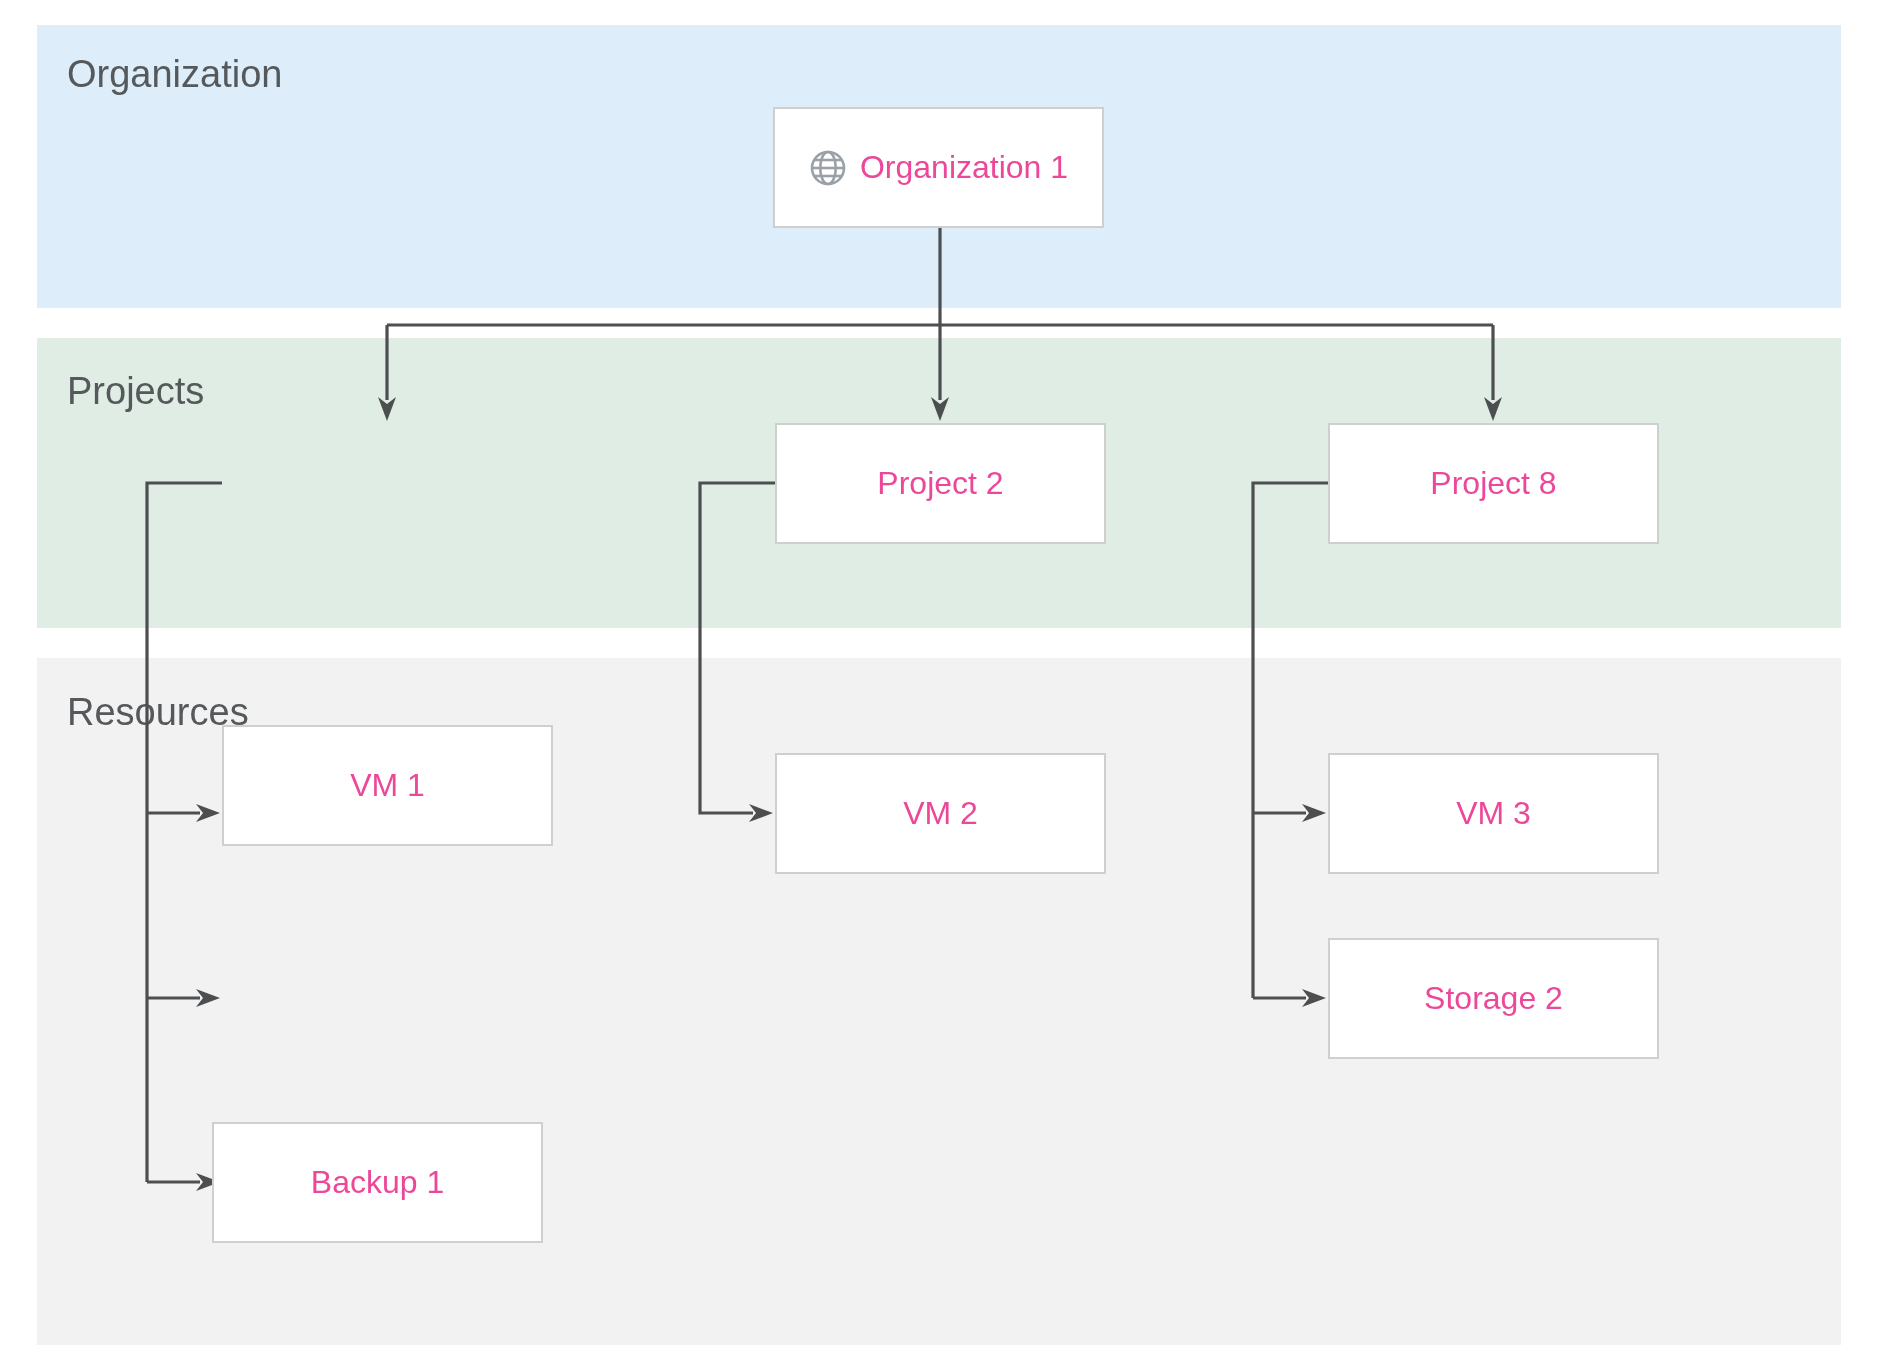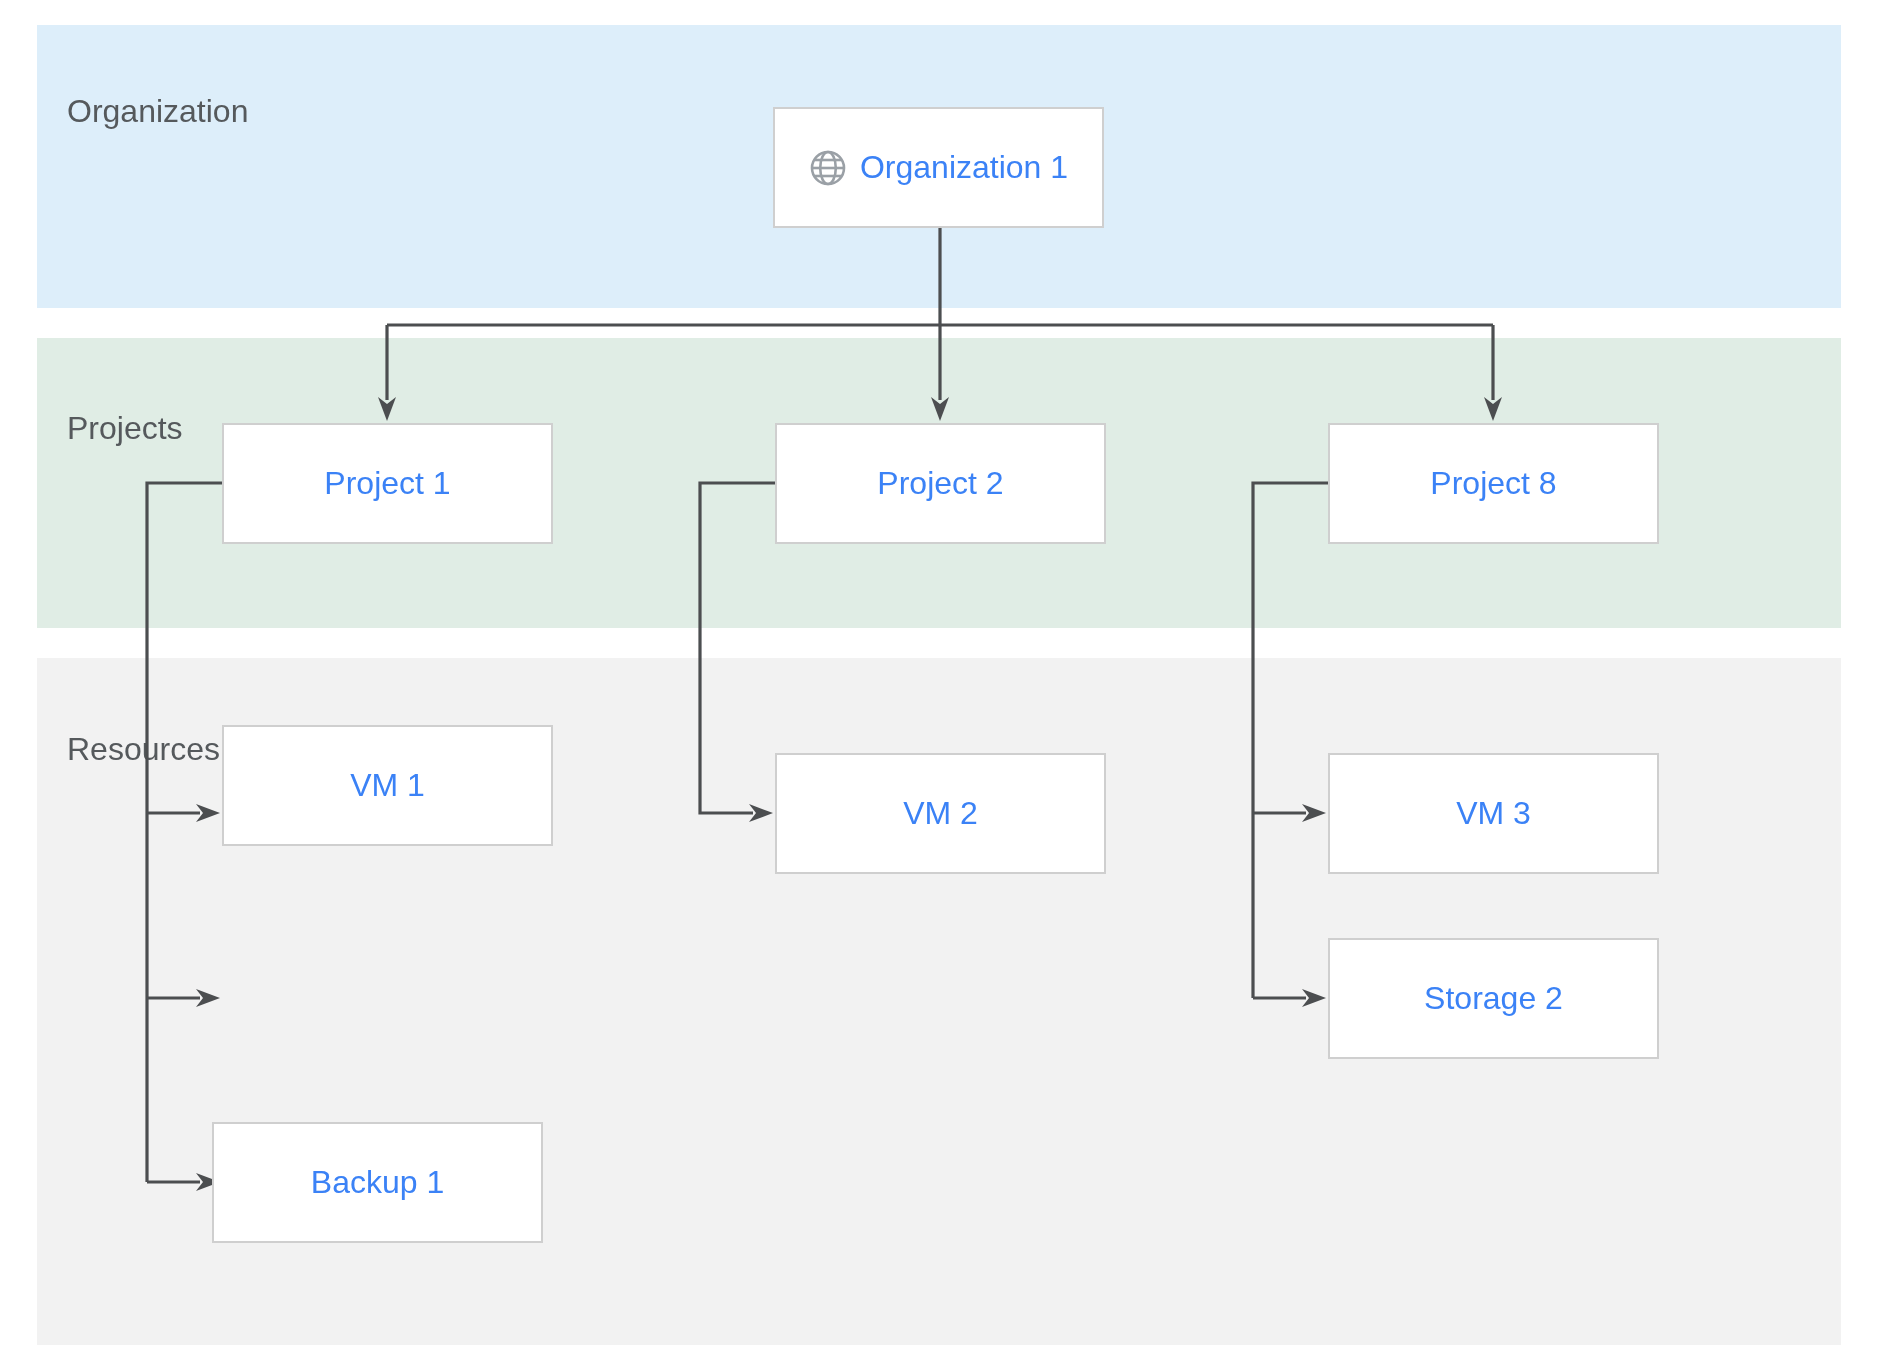--- a/index.html
+++ b/index.html
@@ -20,25 +20,24 @@
     left: 37px;
     width: 1804px;
   }
   .band-organization { top: 25px;  height: 283px; background: #ddeefa; }
   .band-projects     { top: 338px; height: 290px; background: #e0ede5; }
   .band-resources    { top: 658px; height: 687px; background: #f2f2f2; }
 
   .band-label {
     position: absolute;
     left: 30px;
-    font-size: 32px;
+    font-size: 38px;
     line-height: 1.15;
     color: #55595c;
     white-space: nowrap;
-    margin-top: 40px;
   }
   .band-organization .band-label { top: 28px; }
   .band-projects .band-label     { top: 32px; }
   .band-resources .band-label    { top: 33px; }
 
   .connector-layer {
     position: absolute;
     left: 0; top: 0;
     width: 1884px;
     height: 1358px;
@@ -60,21 +59,21 @@
     width: 331px;
     height: 121px;
     box-sizing: border-box;
     background: #ffffff;
     border: 2px solid #cfcfcf;
     display: flex;
     align-items: center;
     justify-content: center;
     gap: 13px;
     font-size: 32px;
-    color: #3b82f6;
+    color: #ec4899;
     white-space: nowrap;
   }
   #node-org1     { left: 773px;  top: 107px; }
   #node-project1 { left: 222px;  top: 423px; }
   #node-project2 { left: 775px;  top: 423px; }
   #node-project3 { left: 1328px; top: 423px; }
   #node-vm1      { left: 222px;  top: 725px; }
   #node-storage1 { left: 222px;  top: 937px; }
   #node-backup1  { left: 212px;  top: 1122px; }
   #node-vm2      { left: 775px;  top: 753px; }
@@ -140,23 +139,20 @@
           <ellipse cx="19" cy="19" rx="7.8" ry="16"></ellipse>
           <line x1="3" y1="19" x2="35" y2="19"></line>
           <line x1="5.2" y1="11" x2="32.8" y2="11"></line>
           <line x1="5.2" y1="27" x2="32.8" y2="27"></line>
         </g>
       </svg>
     </span>
     <span class="node-label">Organization 1</span>
   </div>
 
-  <div class="node" id="node-project1">
-    <span class="node-label">Project 1</span>
-  </div>
   <div class="node" id="node-project2">
     <span class="node-label">Project 2</span>
   </div>
   <div class="node" id="node-project3">
     <span class="node-label">Project 8</span>
   </div>
 
   <div class="node" id="node-vm1">
     <span class="node-label">VM 1</span>
   </div>

